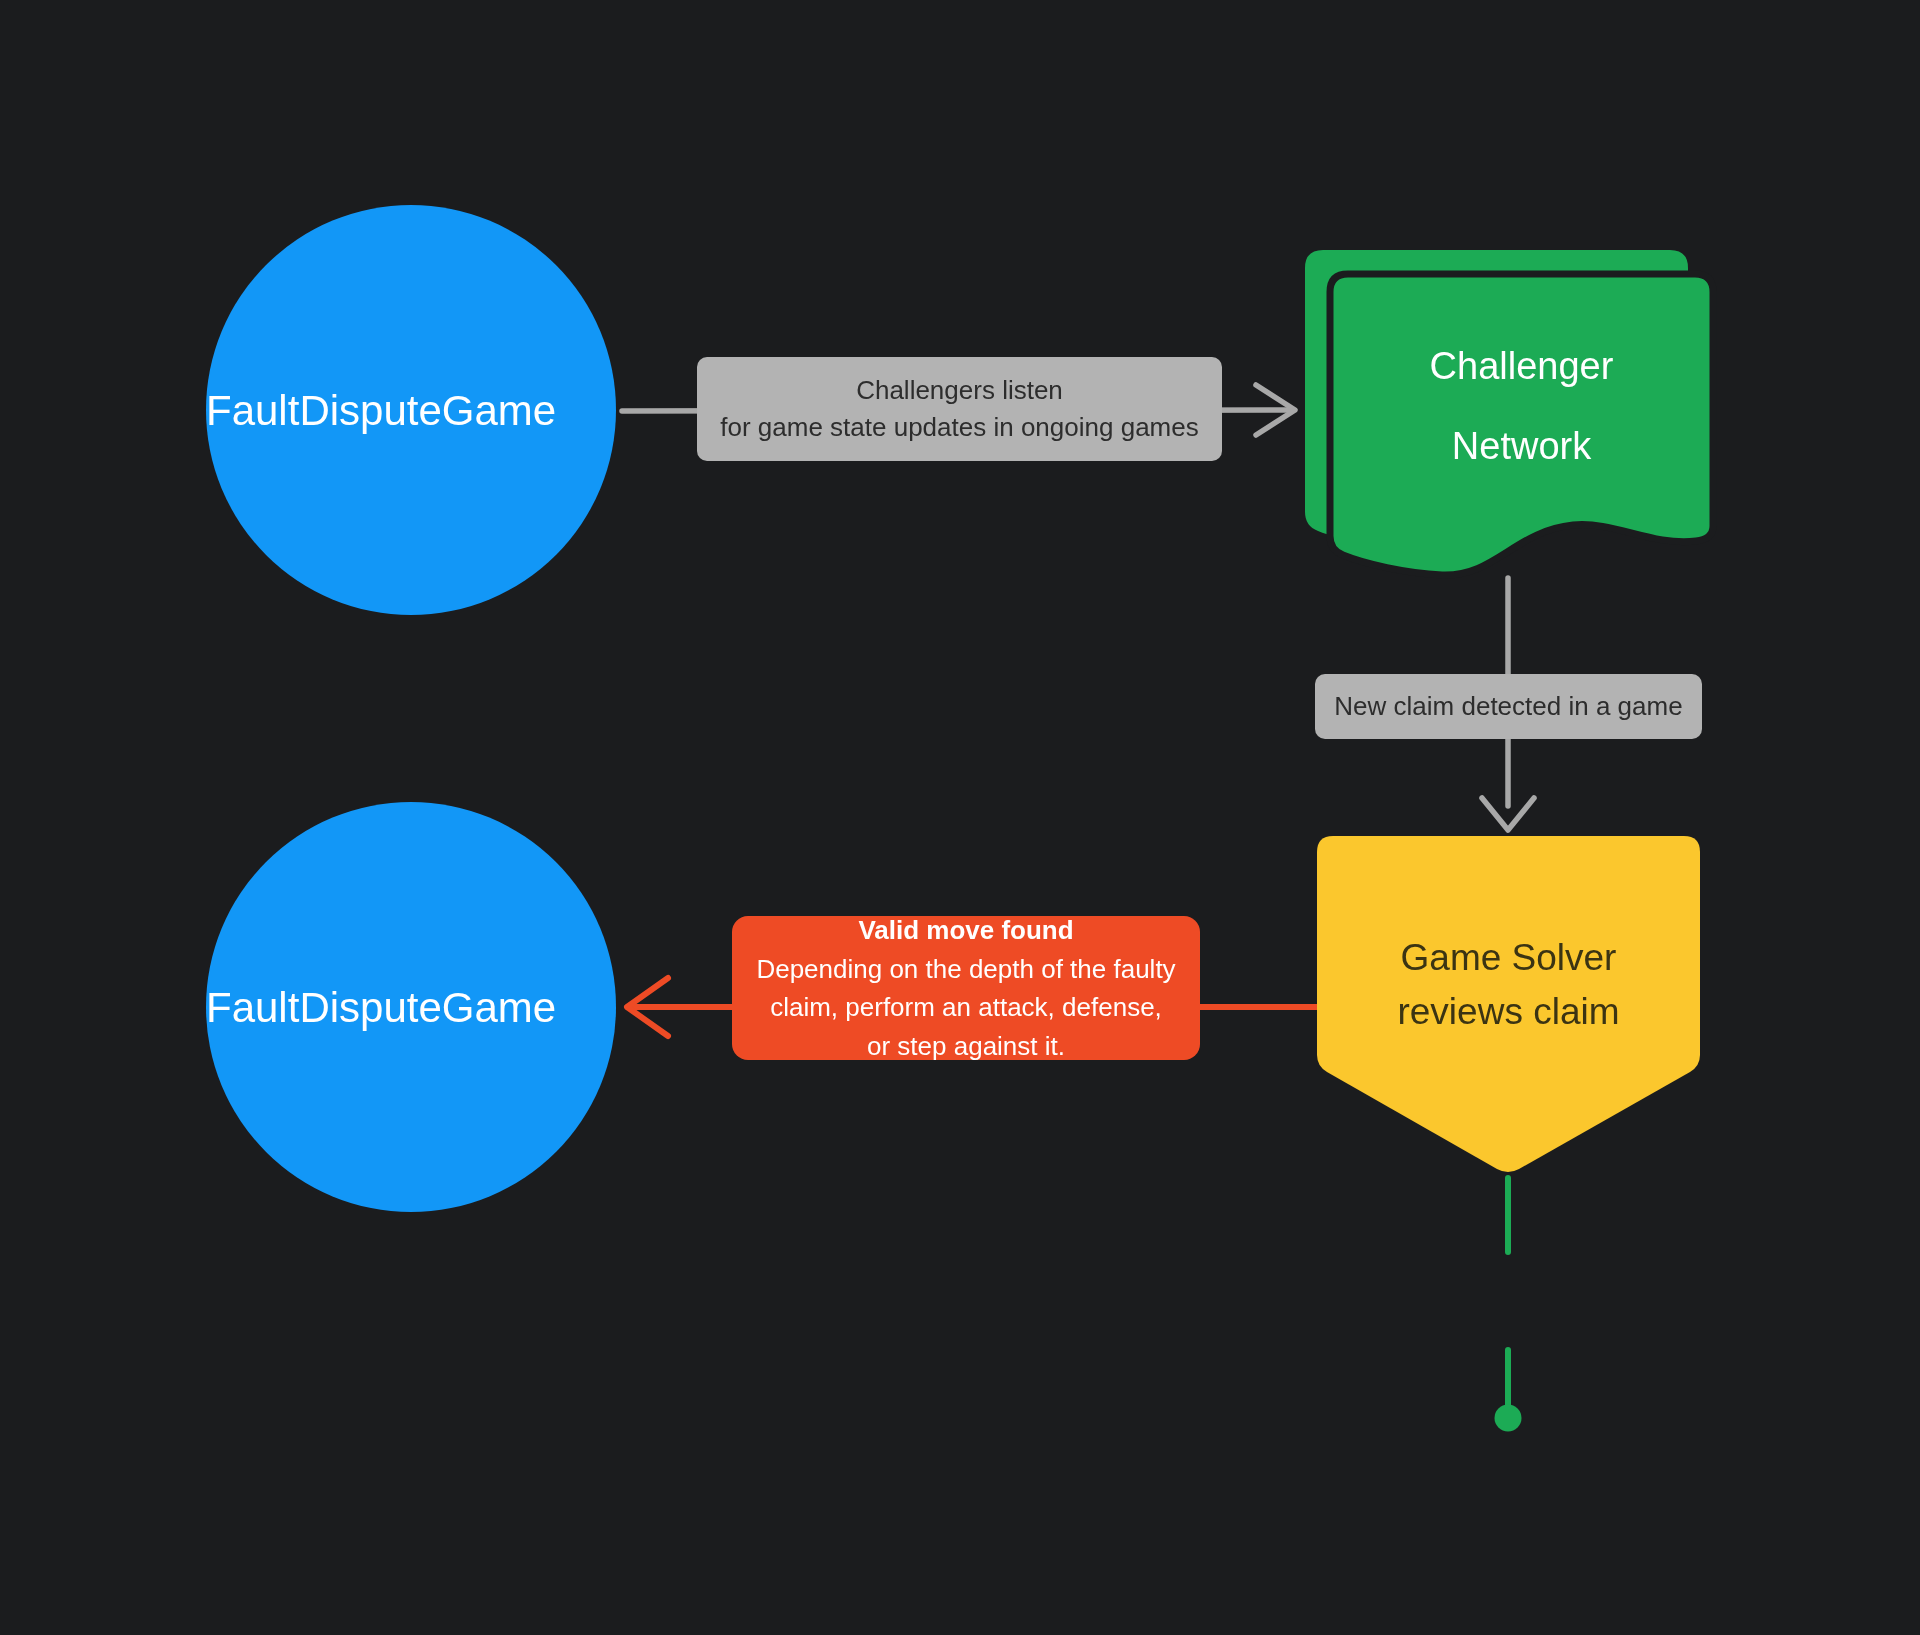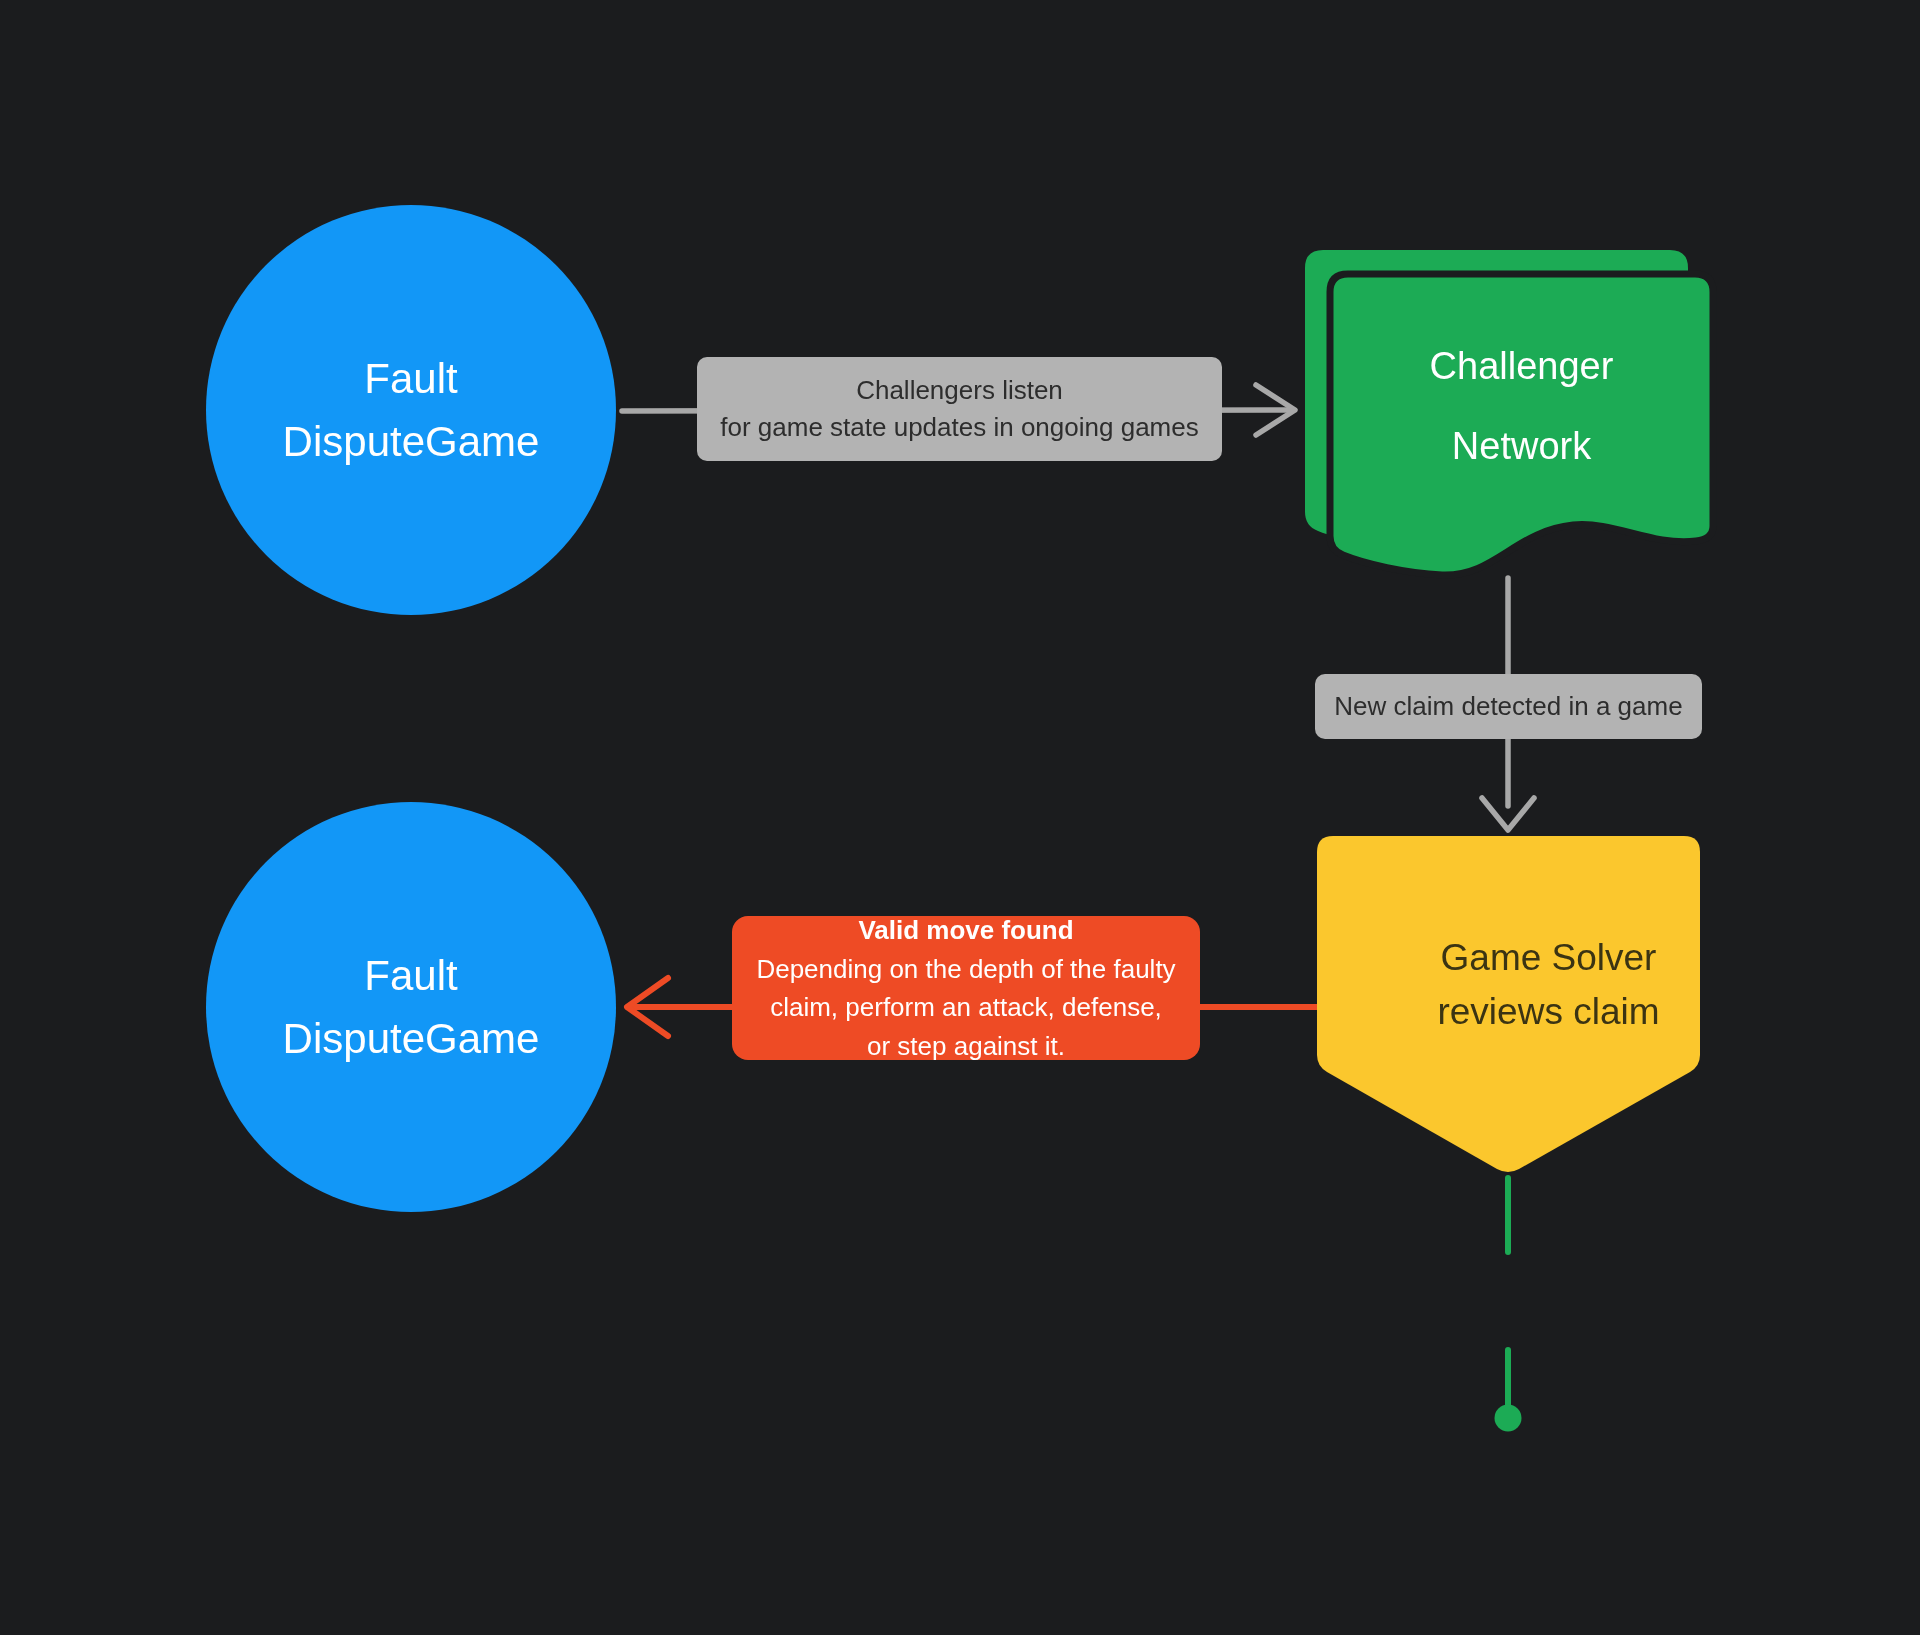--- a/index.html
+++ b/index.html
@@ -32,23 +32,22 @@
     width: 1920px; height: 1635px;
     z-index: 0;
   }
 
   .node-circle {
     position: absolute;
     width: 410px; height: 410px;
     border-radius: 50%;
     background: var(--blue);
     display: flex;
-    flex-direction: column;
+    flex-direction: row;
     align-items: center;
-    justify-content: center;
     text-align: center;
     color: var(--white);
     font-size: 42px;
     line-height: 63px;
     z-index: 1;
   }
   .node-circle.top { left: 206px; top: 205px; }
   .node-circle.bottom { left: 206px; top: 802px; }
 
   .doc-card { fill: var(--green); }
@@ -73,21 +72,20 @@
     position: absolute;
     left: 1317px; top: 850px;
     width: 383px; height: 270px;
     display: flex; flex-direction: column;
     align-items: center; justify-content: center;
     text-align: center;
     color: var(--yellow-text);
     font-size: 37px;
     line-height: 54px;
     z-index: 1;
-    margin-left: 40px;
   }
 
   .edge-label {
     position: absolute;
     background: var(--gray-label-bg);
     color: var(--gray-label-text);
     border-radius: 10px;
     display: flex; flex-direction: column;
     align-items: center; justify-content: center;
     text-align: right;

